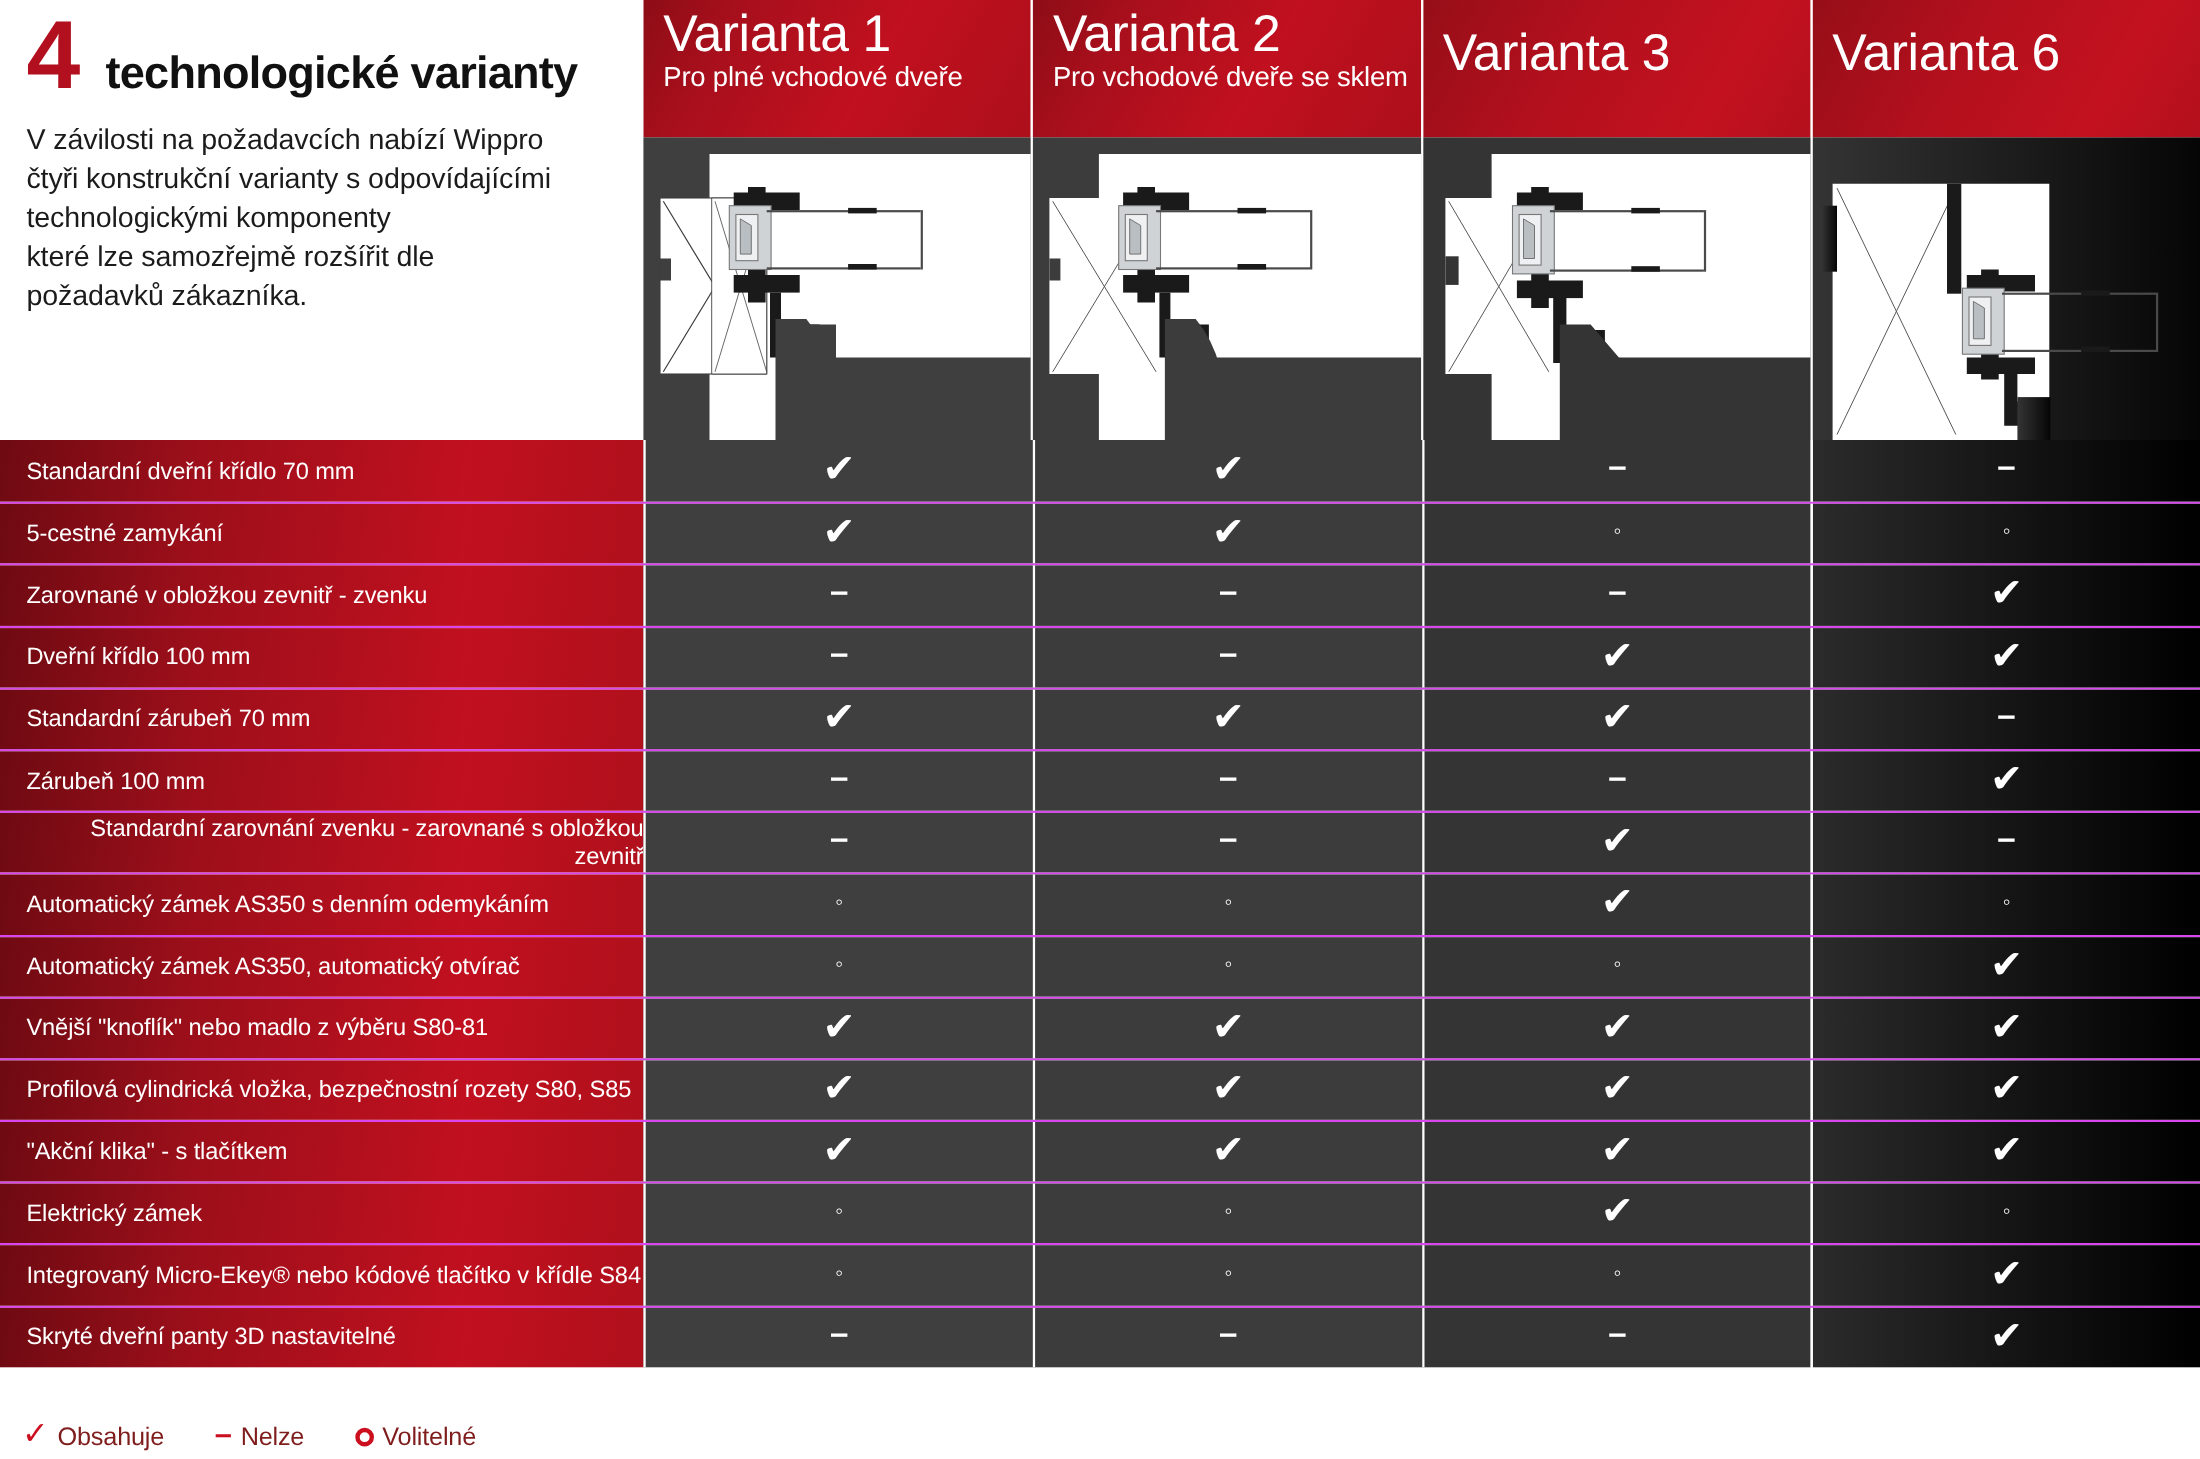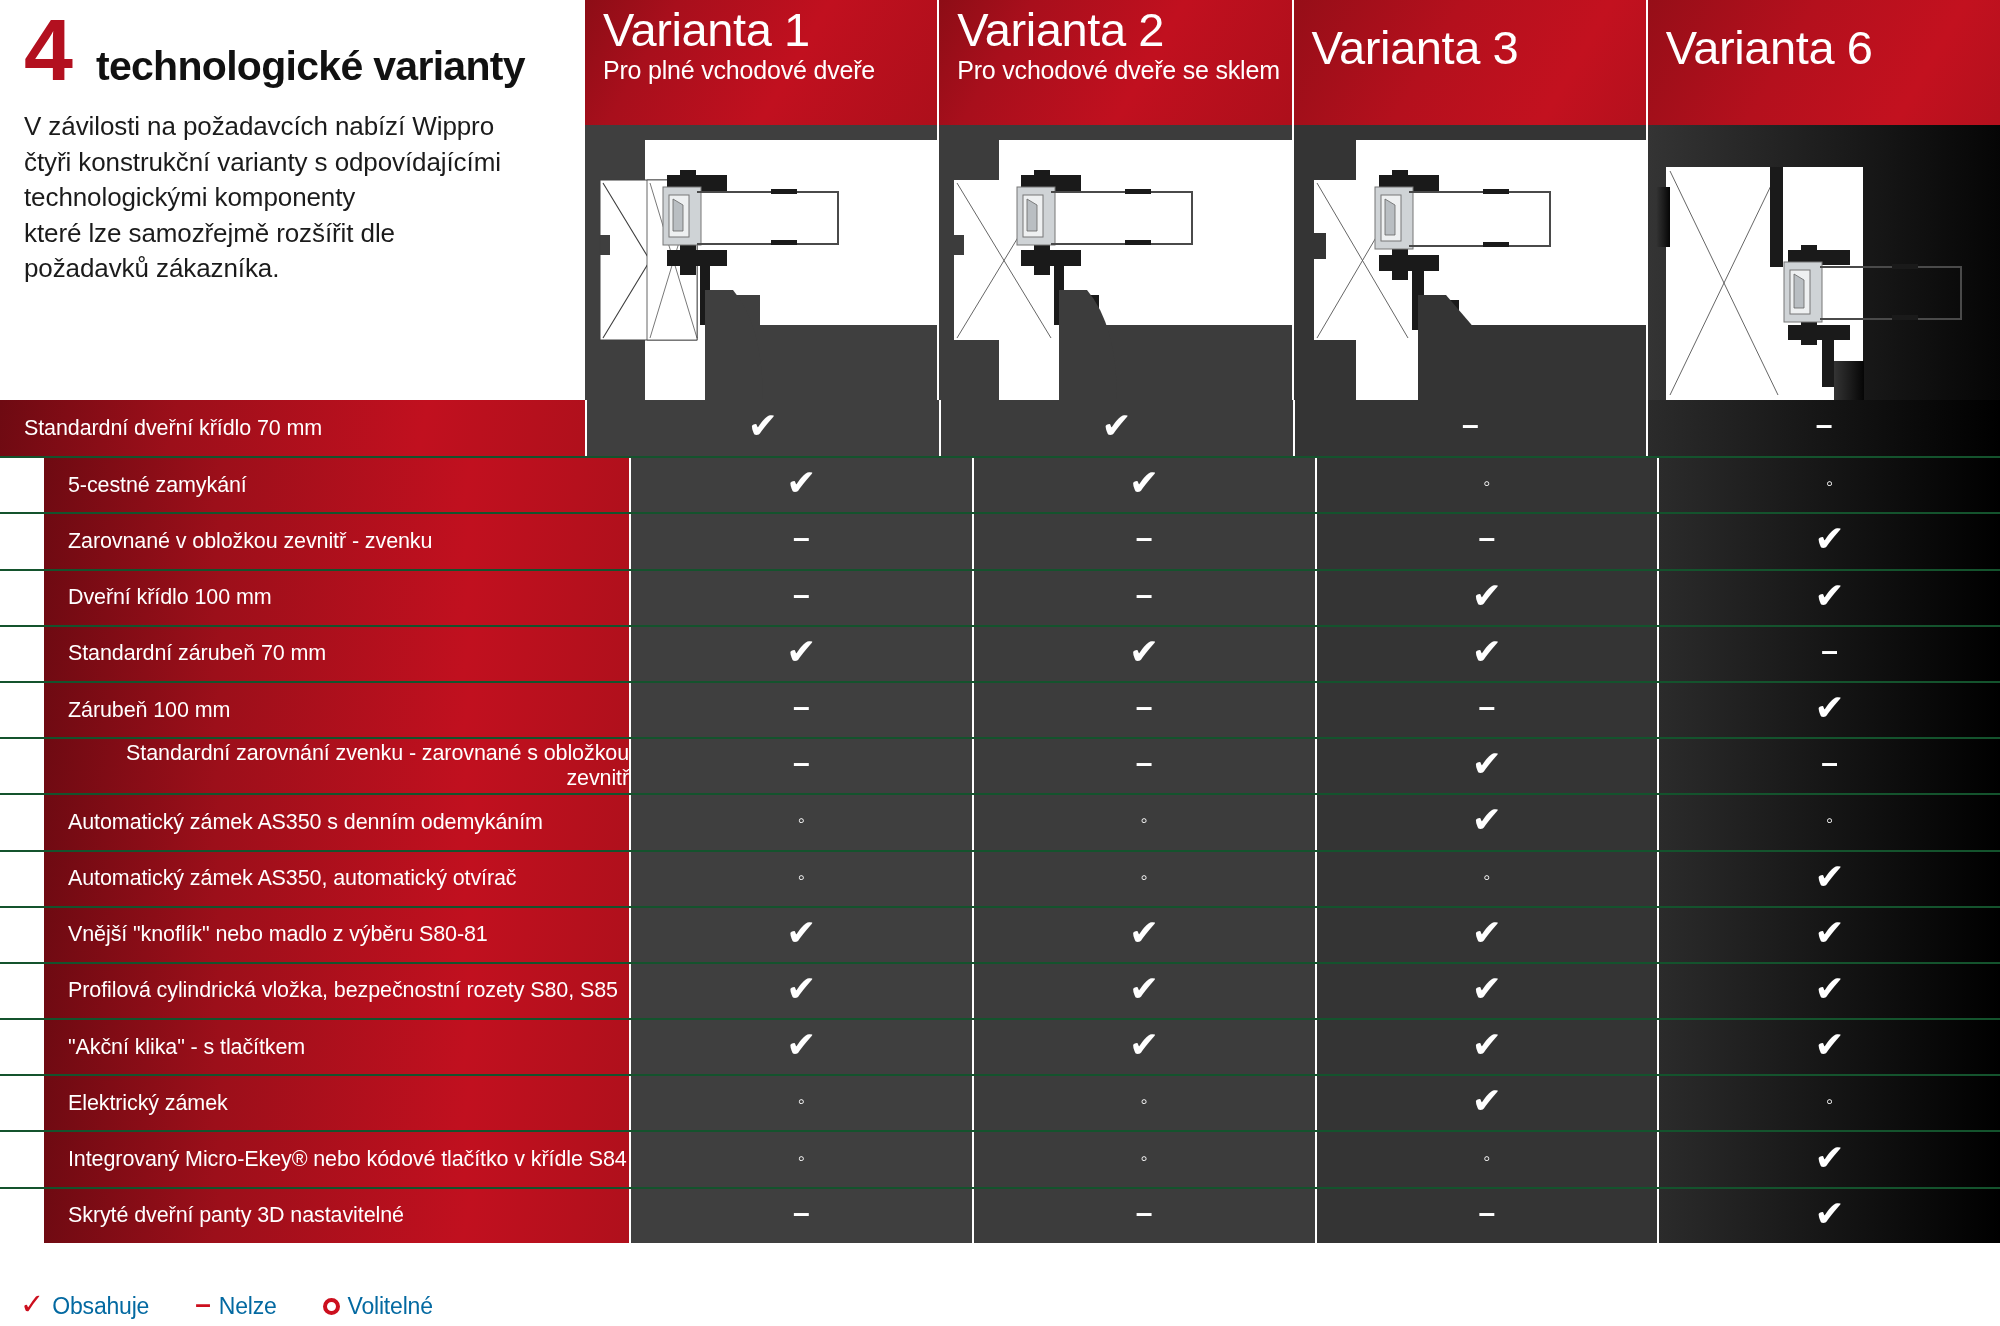--- a/index.html
+++ b/index.html
@@ -48,21 +48,21 @@
   .vsub{font-size:25px;color:#fff;line-height:1.1;margin-top:3px;letter-spacing:-0.2px;}
   .vname.lower{margin-top:18px;}
 
   .vpic{position:relative;height:275px;overflow:hidden;background:#3b3b3b;}
   .vpic.dark{background:linear-gradient(90deg,#343434 0%,#1f1f1f 55%,#050505 100%);}
   .vpic svg{position:absolute;left:0;top:0;display:block;}
 
   
   .table{position:absolute;left:0;top:400px;width:2000px;text-align:right;}
   .row{display:flex;width:2000px;height:56.2px;box-sizing:border-box;}
-  .row + .row{border-top:2px solid #14532d;padding-left:44px;}
+  .row + .row{border-top:2px solid #d946ef;}
   .rowlabel{
     width:585px;box-sizing:border-box;flex:0 0 585px;
     display:flex;align-items:center;padding-left:24px;
     color:#ffffff;font-size:21.5px;letter-spacing:-0.1px;
     background:linear-gradient(100deg,#6e0a12 0%,#9c0f1a 30%,#c1101f 72%,#b0101c 100%);
   }
   .cells{display:flex;flex:1 1 auto;}
   .cell{
     flex:1 1 0;display:flex;align-items:center;justify-content:center;
     border-left:2px solid #ffffff;position:relative;
@@ -85,21 +85,21 @@
     box-sizing:border-box;gap:46px;
   }
   .lg{display:flex;align-items:center;gap:8px;}
   .lg-sym{color:#cc0f1e;font-weight:bold;line-height:1;}
   .lg-sym.check{font-size:29px;transform:translateY(-2px);}
   .lg-sym.dash{font-size:28px;transform:translateY(-3px);}
   .lg-sym.circ{
     width:17px;height:17px;border:4px solid #cc0f1e;border-radius:50%;
     box-sizing:border-box;
   }
-  .lg-txt{font-size:23px;color:#0369a1;letter-spacing:-0.2px;text-align:center;}
+  .lg-txt{font-size:23px;color:#7f1d1d;letter-spacing:-0.2px;text-align:center;}
 </style>
 </head>
 <body>
 
 <div class="sheet">
 
   <div class="top">
 
     <div class="intro">
       <div class="intro-title">

